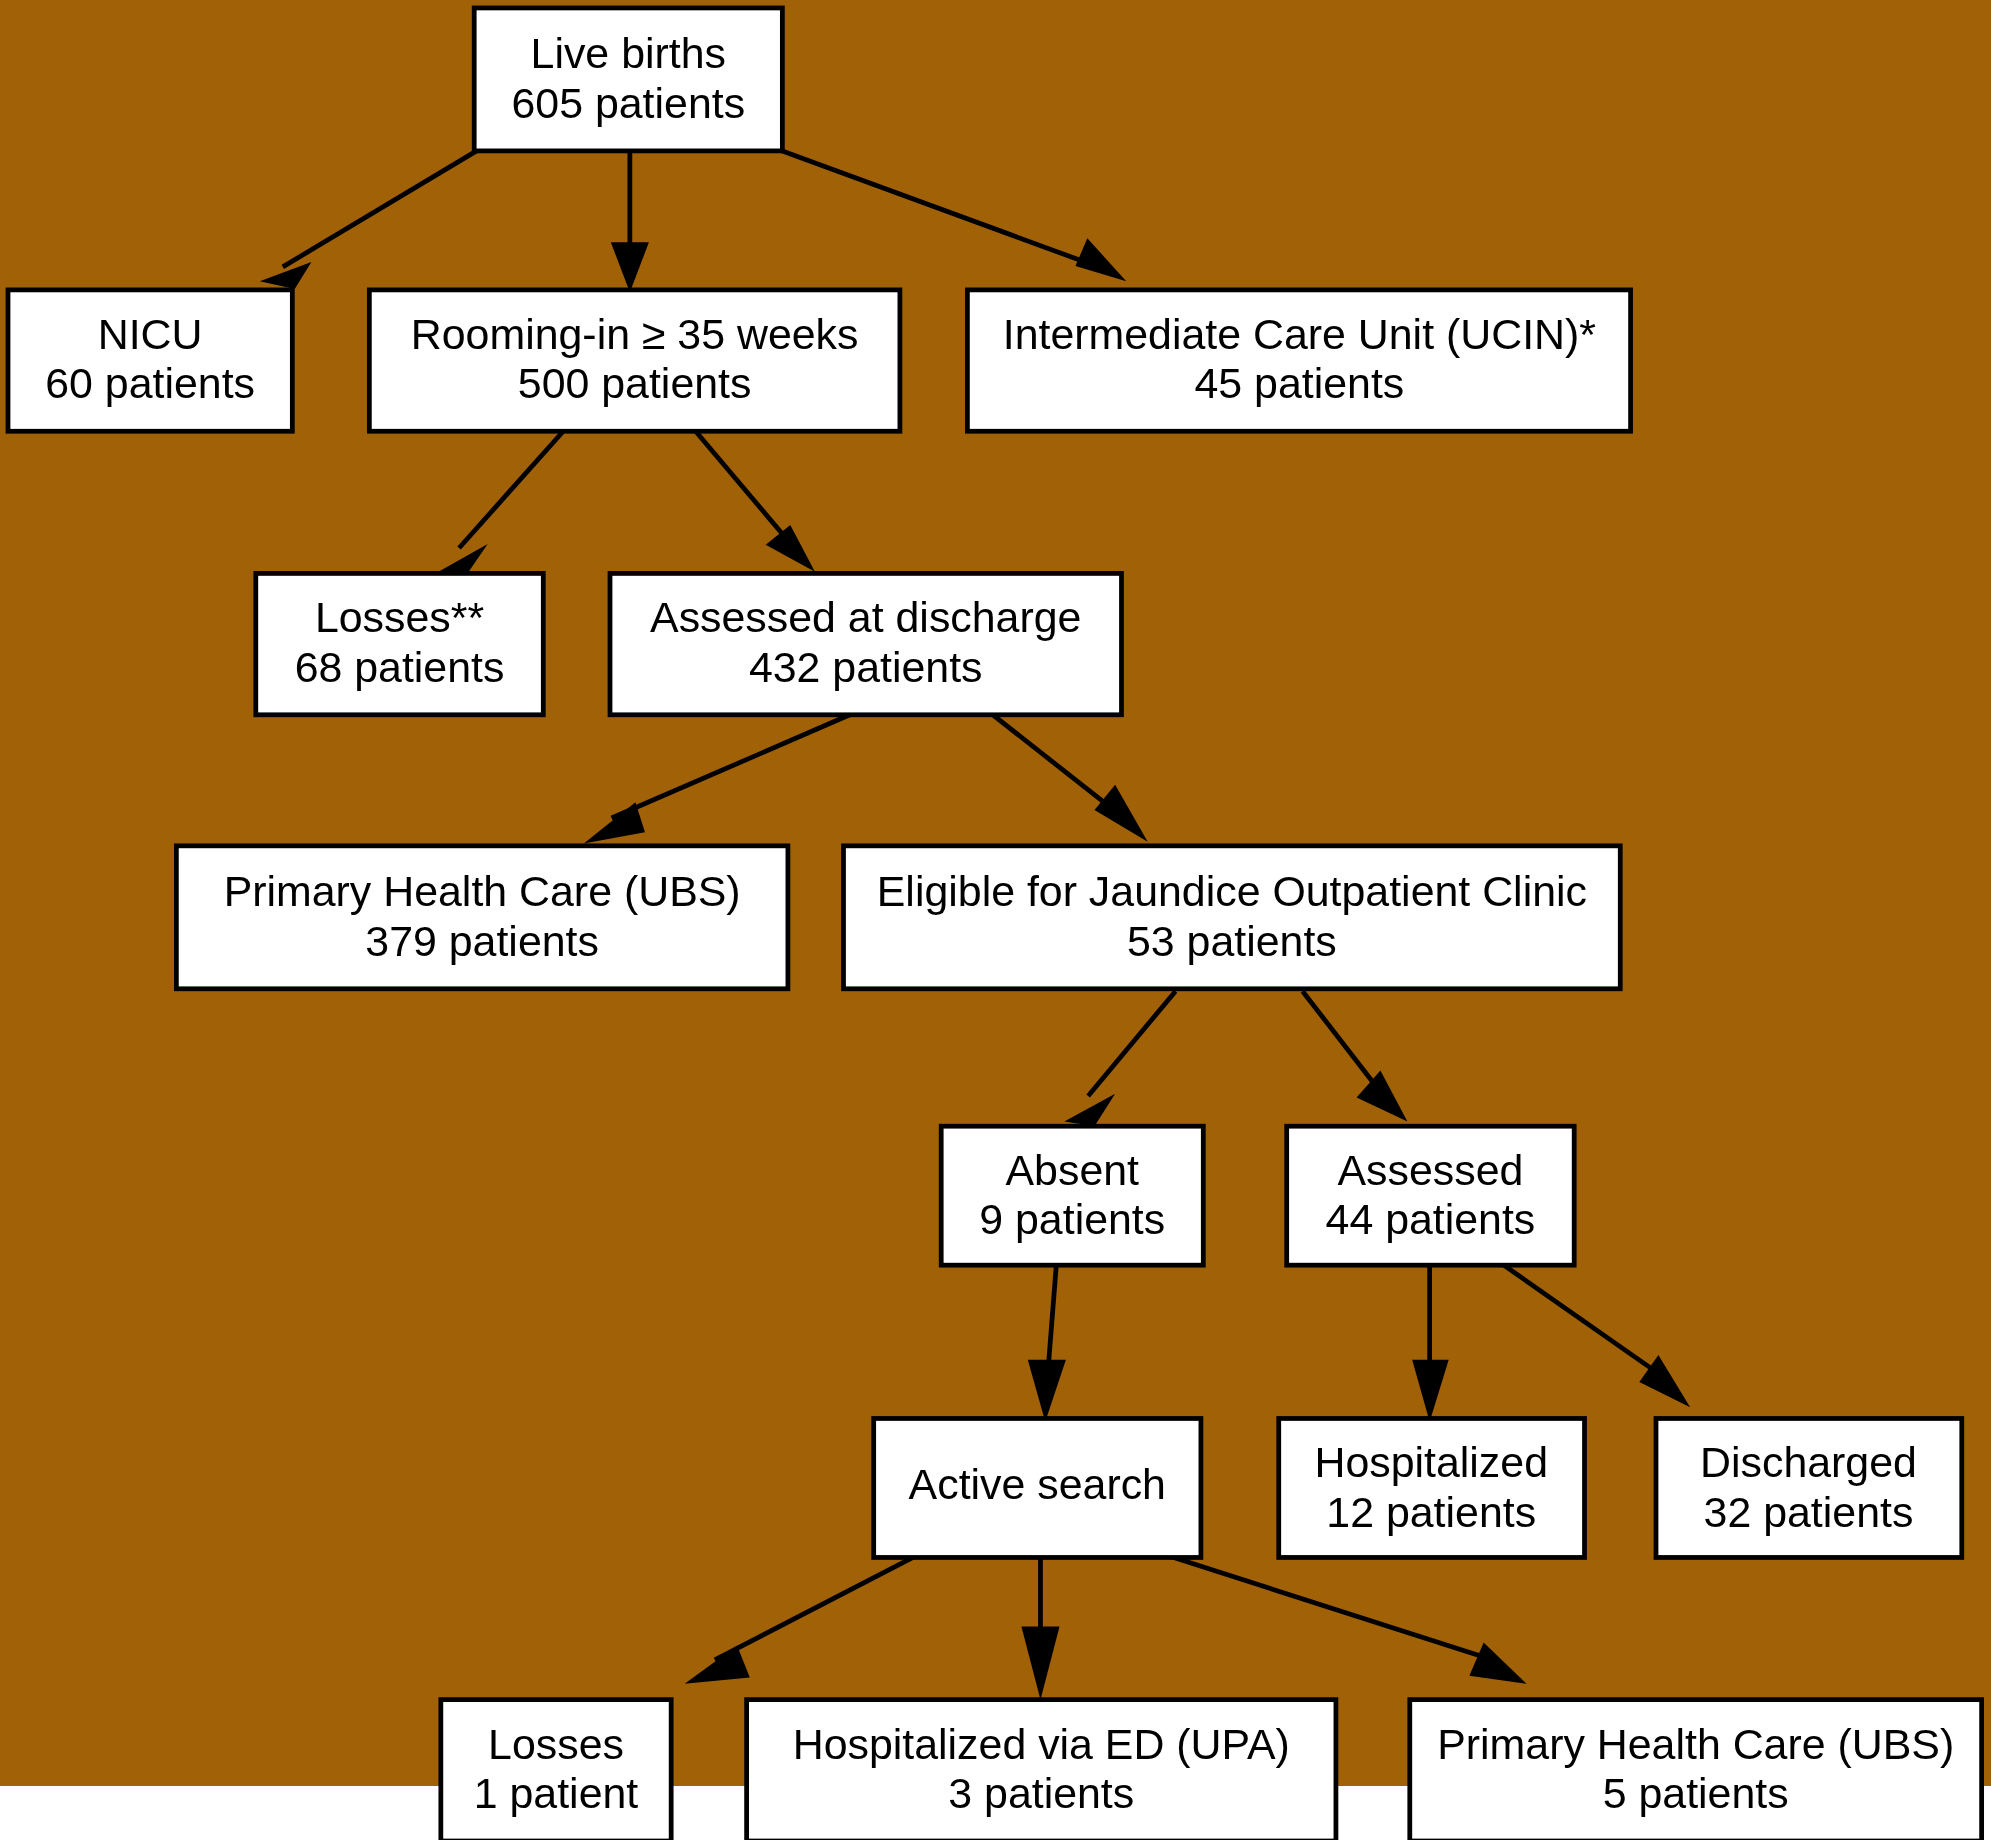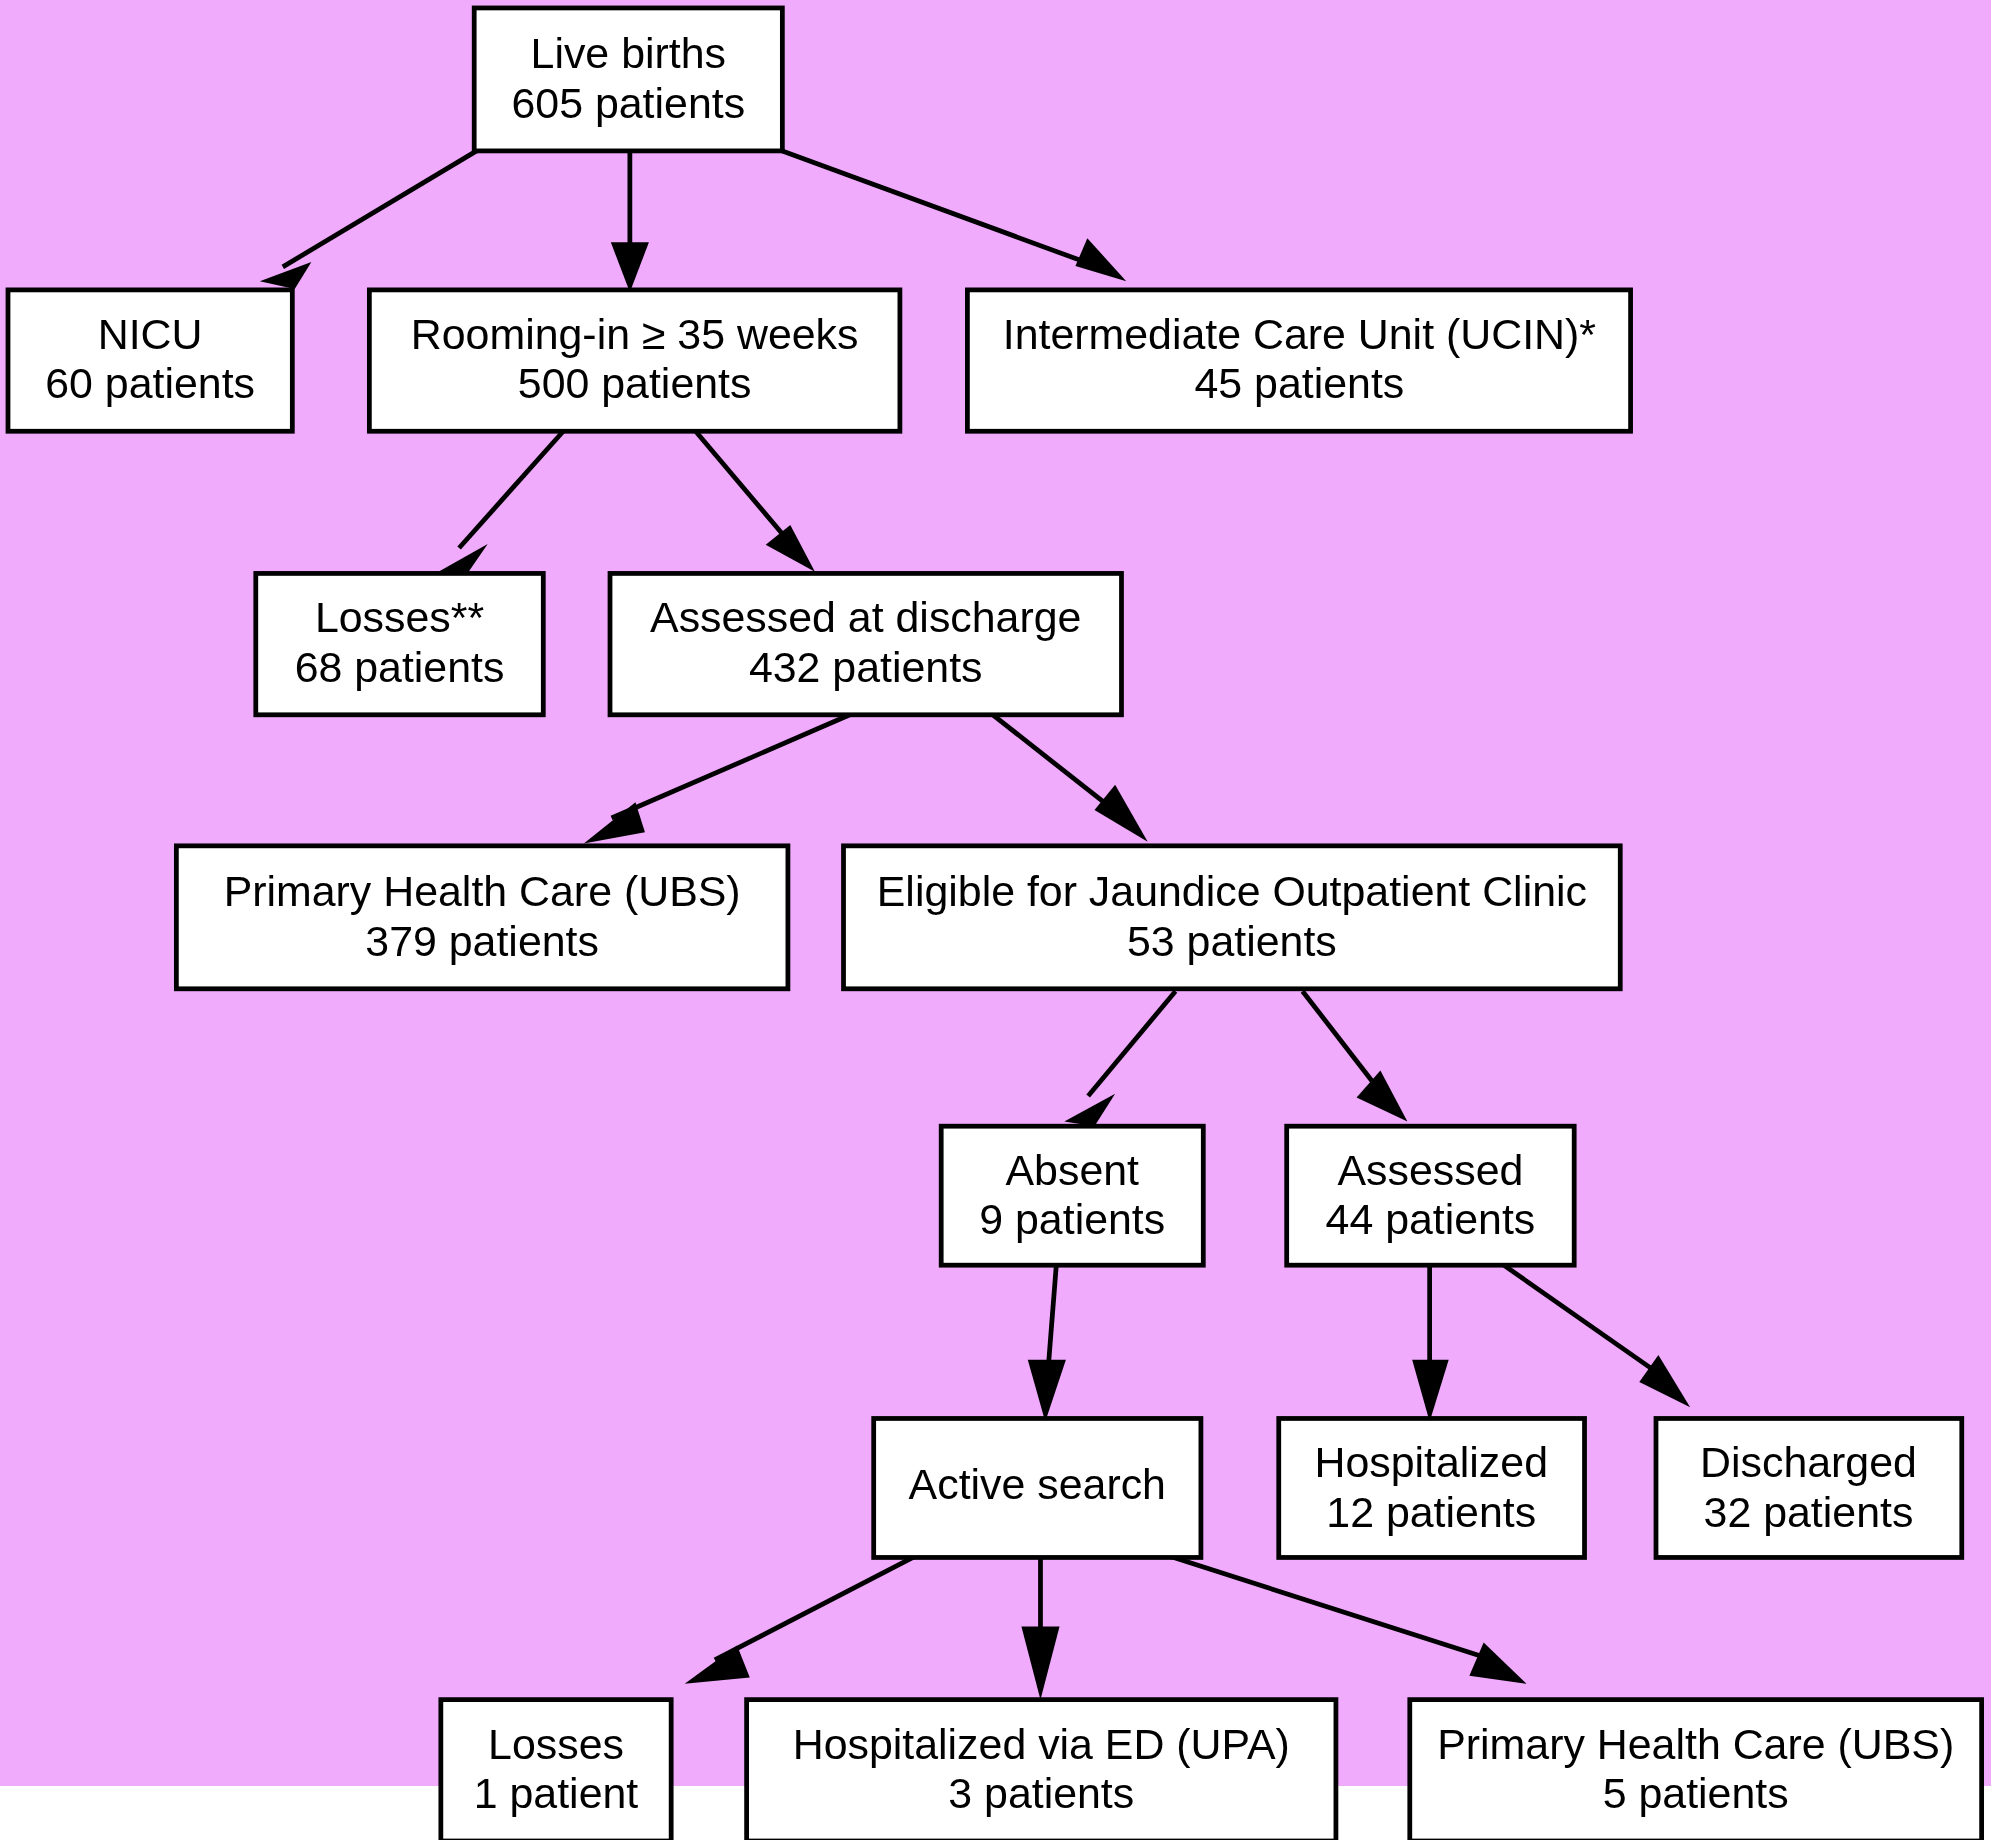--- a/index.html
+++ b/index.html
@@ -10,21 +10,21 @@
   body {
     width: 1992px;
     height: 1841px;
     font-family: "Liberation Sans", sans-serif;
     overflow: hidden;
   }
   #flowchart-root {
     position: relative;
     width: 1992px;
     height: 1786px;
-    background: #f0abfc;
+    background: #a16207;
   }
   svg.diagram {
     display: block;
     width: 1992px;
     height: 1841px;
   }
   .node-rect {
     fill: #ffffff;
     stroke: #000000;
     stroke-width: 6;

